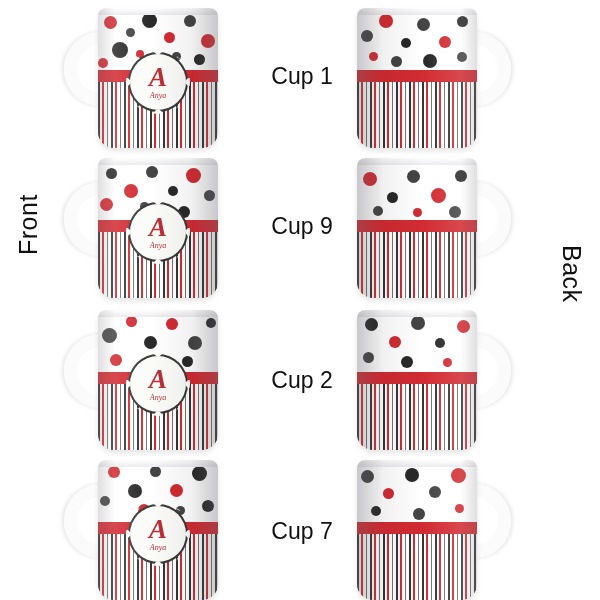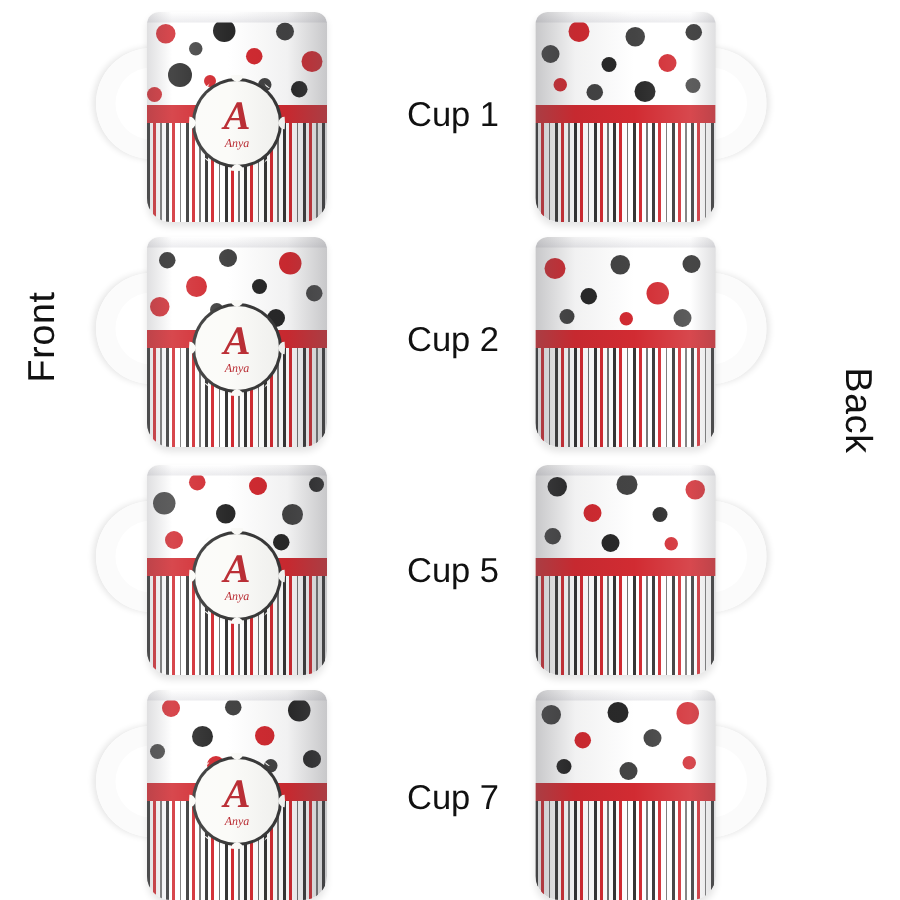--- a/index.html
+++ b/index.html
@@ -296,21 +296,21 @@
       <div class="zone-stripes"></div>
       <div class="medallion">
         <div class="scallop"></div>
         <div class="mono-letter">A</div>
         <div class="mono-name">Anya</div>
       </div>
       <div class="curve"></div>
     </div>
   </div>
 
-  <div class="cup-caption" style="top:213px;">Cup 2</div>
+  <div class="cup-caption" style="top:213px;">Cup 9</div>
 
   <div class="mug flip" style="left:355px; top:158px;">
     <div class="handle"></div>
     <div class="body">
       <div class="rim"></div>
       <div class="zone-dots">
         <div class="dot" style="left:6px;  top:14px; width:14px; height:14px; background:#cf2027;"></div>
         <div class="dot" style="left:30px; top:34px; width:11px; height:11px; background:#1e1e1e;"></div>
         <div class="dot" style="left:50px; top:12px; width:13px; height:13px; background:#3a3a3a;"></div>
         <div class="dot" style="left:74px; top:30px; width:15px; height:15px; background:#cf2027;"></div>
@@ -344,21 +344,21 @@
       <div class="zone-stripes"></div>
       <div class="medallion">
         <div class="scallop"></div>
         <div class="mono-letter">A</div>
         <div class="mono-name">Anya</div>
       </div>
       <div class="curve"></div>
     </div>
   </div>
 
-  <div class="cup-caption" style="top:367px;">Cup 5</div>
+  <div class="cup-caption" style="top:367px;">Cup 2</div>
 
   <div class="mug flip" style="left:355px; top:310px;">
     <div class="handle"></div>
     <div class="body">
       <div class="rim"></div>
       <div class="zone-dots">
         <div class="dot" style="left:8px;  top:8px;  width:13px; height:13px; background:#1e1e1e;"></div>
         <div class="dot" style="left:32px; top:26px; width:12px; height:12px; background:#cf2027;"></div>
         <div class="dot" style="left:54px; top:6px;  width:14px; height:14px; background:#3a3a3a;"></div>
         <div class="dot" style="left:78px; top:28px; width:10px; height:10px; background:#1e1e1e;"></div>

